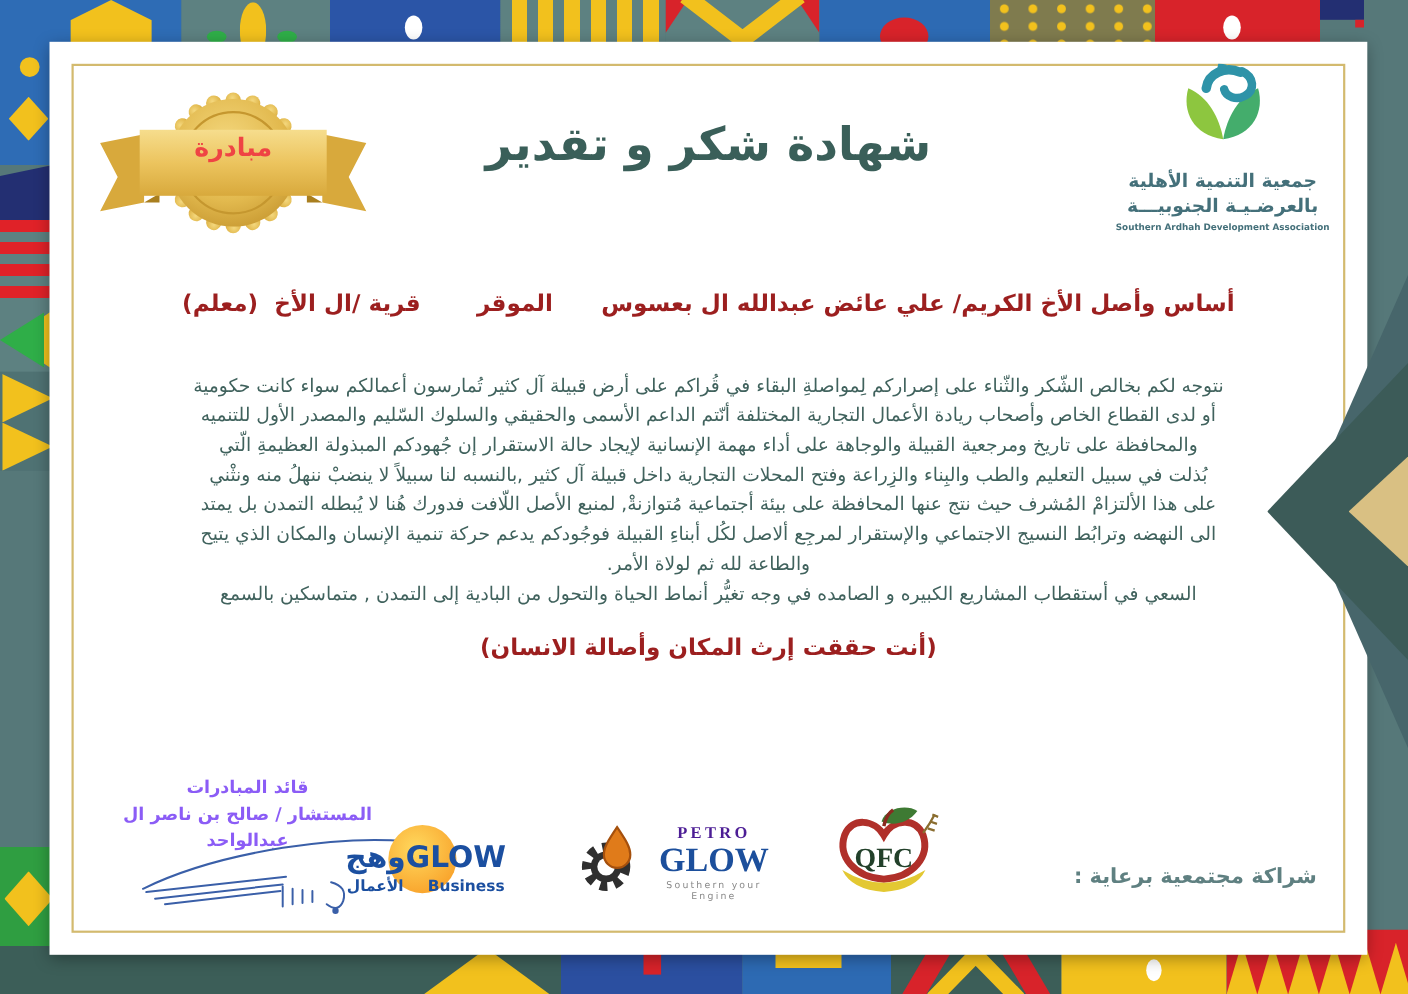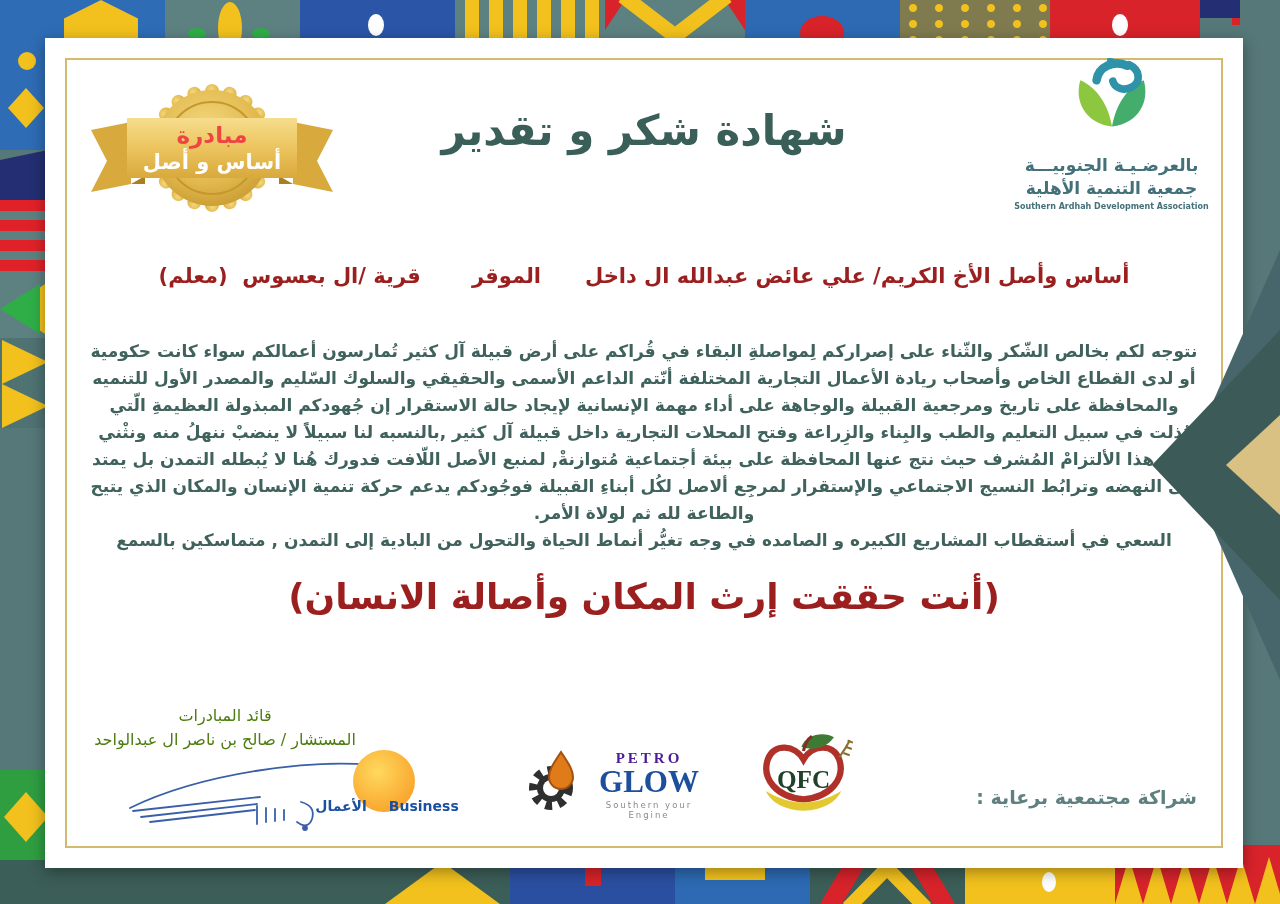--- a/index.html
+++ b/index.html
@@ -10,26 +10,26 @@
   .seg{position:absolute;}
   
   .page{position:absolute;left:45px;top:38px;width:1198px;height:830px;background:#ffffff;
         box-shadow:0 4px 14px rgba(0,0,0,.35);z-index:5;}
   .gold-frame{position:absolute;inset:20px;border:2px solid #d3ba6e;pointer-events:none;}
   .title{position:absolute;left:250px;right:250px;top:68px;text-align:center;
          font-size:42px;font-weight:bold;color:#3a5f59;letter-spacing:1px;}
   .recipient{position:absolute;left:30px;right:30px;top:226px;text-align:center;direction:rtl;
              white-space:pre;font-size:21px;font-weight:bold;color:#9c1f1f;}
   .body-text{position:absolute;left:28px;right:28px;top:300px;text-align:center;direction:rtl;
-             font-size:17px;font-weight:bold;color:#40625d;line-height:27px;}
+             font-size:17px;font-weight:normal;color:#40625d;line-height:27px;}
   .body-text div{white-space:nowrap;}
   .highlight{position:absolute;left:30px;right:30px;top:538px;text-align:center;direction:rtl;
-             font-size:36px;font-weight:bold;color:#9c1f1f;}
+             font-size:21px;font-weight:bold;color:#9c1f1f;}
   .sig-block{position:absolute;left:45px;top:666px;width:270px;text-align:center;direction:rtl;
-             font-size:16px;font-weight:normal;color:#4d7c0f;line-height:24px;}
+             font-size:16px;font-weight:bold;color:#8b5cf6;line-height:24px;}
   .partner-label{position:absolute;right:46px;top:748px;direction:rtl;font-size:19px;
                  font-weight:bold;color:#5f8081;}
   
   .medal{position:absolute;left:42px;top:26px;width:250px;height:178px;}
   .medal .t1{position:absolute;left:0;right:0;top:58px;text-align:center;font-size:23px;
              font-weight:bold;color:#ef4444;}
   .medal .t2{position:absolute;left:0;right:0;top:86px;text-align:center;font-size:21px;
              font-weight:bold;color:#ffffff;}
   
   .assoc{position:absolute;right:24px;top:20px;width:215px;text-align:center;direction:rtl;}
@@ -178,39 +178,38 @@
           <circle cx="0" cy="0" r="58" fill="url(#mg)"></circle>
           <circle cx="0" cy="0" r="46" fill="none" stroke="#c5972f" stroke-width="2"></circle>
         </g>
         <polygon points="4,66 44,58 44,120 4,128 20,97" fill="#d8a93c"></polygon>
         <polygon points="246,66 206,58 206,120 246,128 230,97" fill="#d8a93c"></polygon>
         <polygon points="44,120 58,112 58,120" fill="#a97f1f"></polygon>
         <polygon points="206,120 192,112 192,120" fill="#a97f1f"></polygon>
         <rect x="40" y="54" width="170" height="60" fill="url(#rb)"></rect>
       </svg>
       <div class="t1">مبادرة</div>
-      <div class="t2">أساس و أصل</div>
     </div>
 
     <div class="title">شهادة شكر و تقدير</div>
 
     <div class="assoc">
       <svg width="120" height="96" viewBox="0 0 140 112" style="display:block;margin:0 auto;">
         <path d="M70,80 C38,76 26,50 33,26 C54,35 66,57 70,80 Z" fill="#8dc63f"></path>
         <path d="M70,80 C102,76 114,50 107,26 C86,35 74,57 70,80 Z" fill="#44ad6c"></path>
         <path d="M52,26 C54,10 72,2 88,9" fill="none" stroke="#2e93a8" stroke-width="10" stroke-linecap="round"></path>
         <path d="M90,8 C103,14 104,28 93,34 C84,39 73,35 71,27" fill="none" stroke="#2e93a8" stroke-width="9" stroke-linecap="round"></path>
         <rect x="64" y="0" width="9" height="9" fill="#2e93a8" transform="rotate(12 68 4)"></rect>
       </svg>
+      <div class="ar">جمعية التنمية الأهلية</div>
       <div class="ar">بالعرضـيـة الجنوبيـــة</div>
-      <div class="ar">جمعية التنمية الأهلية</div>
       <div class="en">Southern Ardhah Development Association</div>
     </div>
 
-    <div class="recipient">أساس وأصل الأخ الكريم/ علي عائض عبدالله ال داخل      الموقر       قرية /ال بعسوس  (معلم)</div>
+    <div class="recipient">أساس وأصل الأخ الكريم/ علي عائض عبدالله ال بعسوس      الموقر       قرية /ال الأخ  (معلم)</div>
 
     <div class="body-text">
       <div>نتوجه لكم بخالص الشّكر والثّناء على إصراركم لِمواصلةِ البقاء في قُراكم على أرض قبيلة آل كثير تُمارسون أعمالكم سواء كانت حكومية</div>
       <div>أو لدى القطاع الخاص وأصحاب ريادة الأعمال التجارية المختلفة أنّتم الداعم الأسمى والحقيقي والسلوك السّليم والمصدر الأول للتنميه</div>
       <div>والمحافظة على تاريخ ومرجعية القبيلة والوجاهة على أداء مهمة الإنسانية لإيجاد حالة الاستقرار إن جُهودكم المبذولة العظيمةِ الّتي</div>
       <div>بُذلت في سبيل التعليم والطب والبِناء والزِراعة وفتح المحلات التجارية داخل قبيلة آل كثير ,بالنسبه لنا سبيلاً لا ينضبْ ننهلُ منه ونثْني</div>
       <div>على هذا الألتزامْ المُشرف حيث نتج عنها المحافظة على بيئة أجتماعية مُتوازنةْ, لمنبع الأصل اللّافت فدورك هُنا لا يُبطله التمدن بل يمتد</div>
       <div>الى النهضه وترابُط النسيج الاجتماعي والإستقرار لمرجِع ألاصل لكُل أبناءِ القبيلة فوجُودكم يدعم حركة تنمية الإنسان والمكان الذي يتيح</div>
       <div>والطاعة لله ثم لولاة الأمر.</div>
       <div>السعي في أستقطاب المشاريع الكبيره و الصامده في وجه تغيُّر أنماط الحياة والتحول من البادية إلى التمدن , متماسكين بالسمع</div>
@@ -231,20 +230,23 @@
         <path d="M152,58 l0,18 M161,60 l0,14 M170,61 l0,12 M179,62 l0,10"></path>
         <path d="M196,54 q15,4 11,17 q-4,11 -15,3"></path>
         <circle cx="200" cy="80" r="2" fill="#3a5fa8"></circle>
       </g>
     </svg>
 
     <div class="partner-label">شراكة مجتمعية برعاية :</div>
 
     <div class="glow-logo">
       <div class="glow-sun"></div>
+      <div class="glow-main">
+        <span>وهج</span><span>GLOW</span>
+      </div>
       <div class="glow-sub">
         <span>الأعمال</span>
         <span>Business</span>
       </div>
     </div>
 
     <div class="petro-logo">
       <svg width="62" height="66" viewBox="0 0 62 66">
         <circle cx="28" cy="38" r="17" fill="none" stroke="#2f2f2f" stroke-width="10" stroke-dasharray="6.5 6.2"></circle>
         <circle cx="28" cy="38" r="14" fill="#2f2f2f"></circle>

